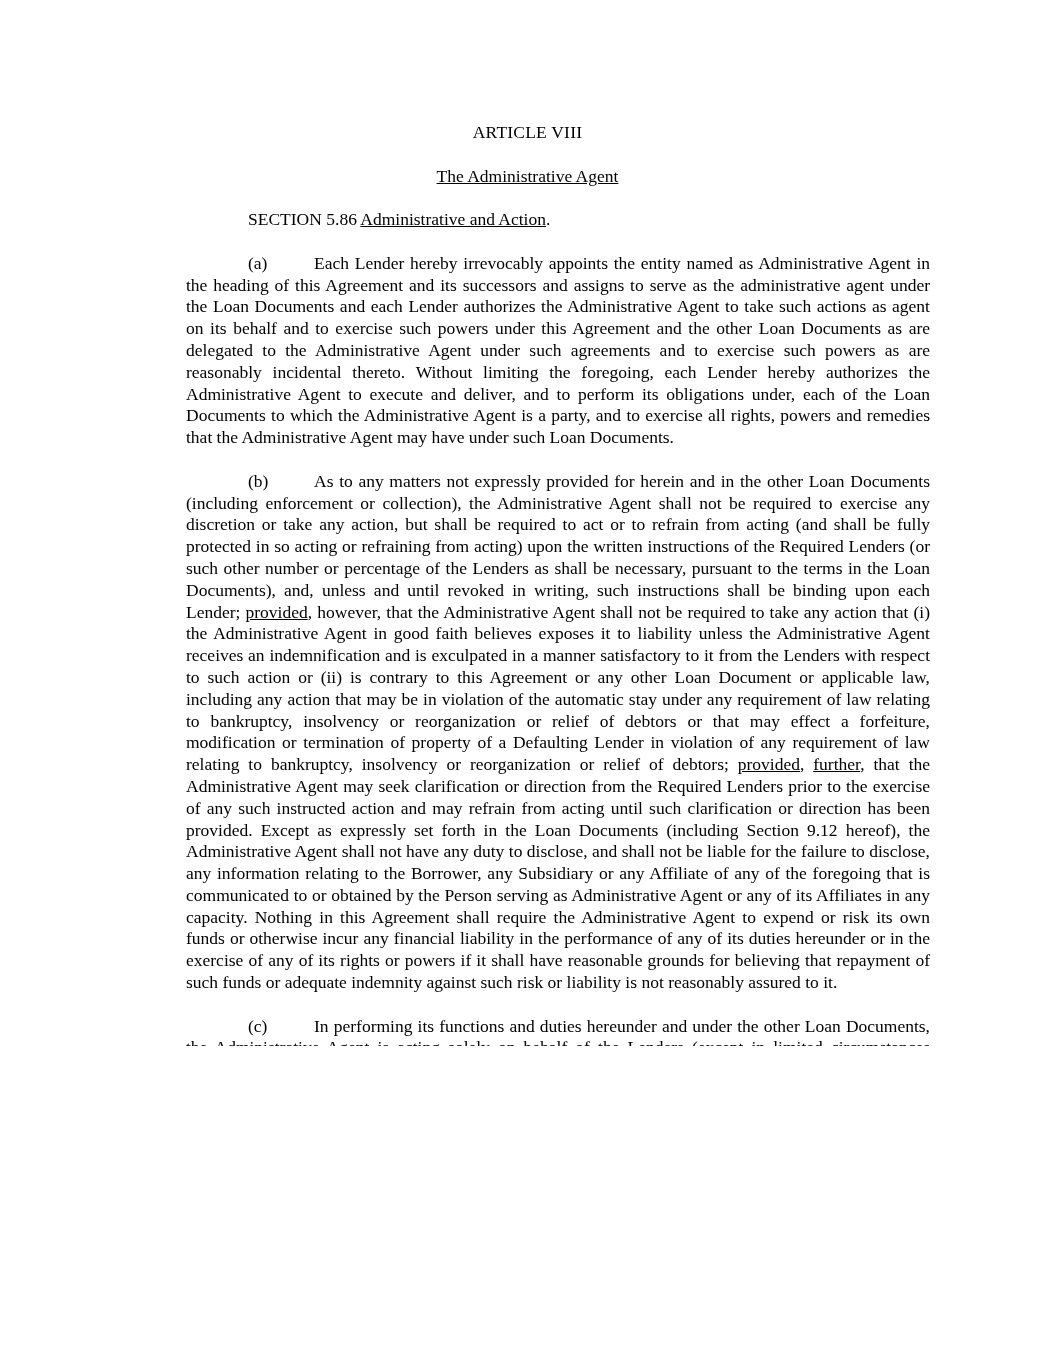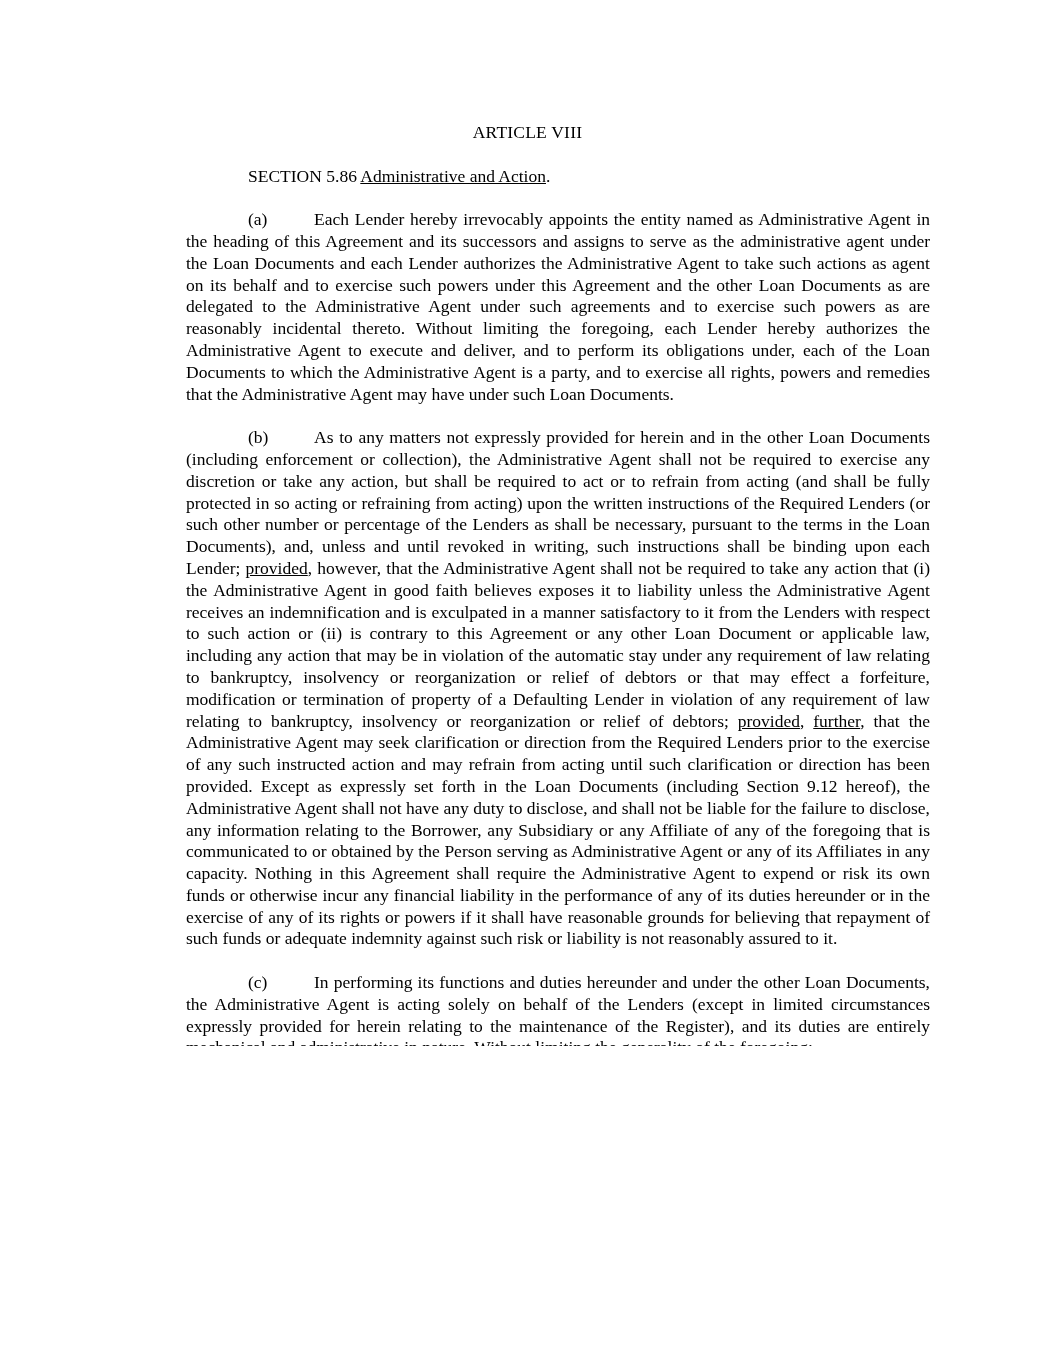--- a/index.html
+++ b/index.html
@@ -57,20 +57,21 @@
     margin-left: 32px;
   }
 </style>
 </head>
 <body>
 
 <div class="page">
 
   <div class="article-heading centered-full">ARTICLE VIII</div>
 
+  <div class="article-subtitle centered-full"><span class="u">The Administrative Agent</span></div>
 
   <div class="section-heading"><span>SECTION 5.86 </span><span class="u">Administrative and Action</span><span>.</span></div>
 
   <p class="para"><span class="para-label">(a)</span><span><span>Each Lender hereby irrevocably appoints the entity named as Administrative Agent in the heading of this Agreement and its successors and assigns to serve as the administrative agent under the Loan Documents and each Lender authorizes the Administrative Agent to take such actions as agent on its behalf and to exercise such powers under this Agreement and the other Loan Documents as are delegated to the Administrative Agent under such agreements and to exercise such powers as are reasonably incidental thereto.  Without limiting the foregoing, each Lender hereby authorizes the Administrative Agent to execute and deliver, and to perform its obligations under, each of the Loan Documents to which the Administrative Agent is a party, and to exercise all rights, powers and remedies that the Administrative Agent may have under such Loan Documents.</span></span></p>
 
   <p class="para"><span class="para-label">(b)</span><span><span>As to any matters not expressly provided for herein and in the other Loan Documents (including enforcement or collection), the Administrative Agent shall not be required to exercise any discretion or take any action, but shall be required to act or to refrain from acting (and shall be fully protected in so acting or refraining from acting) upon the written instructions of the Required Lenders (or such other number or percentage of the Lenders as shall be necessary, pursuant to the terms in the Loan Documents), and, unless and until revoked in writing, such instructions shall be binding upon each Lender; </span><span class="u">provided</span><span>, however, that the Administrative Agent shall not be required to take any action that (i) the Administrative Agent in good faith believes exposes it to liability unless the Administrative Agent receives an indemnification and is exculpated in a manner satisfactory to it from the Lenders with respect to such action or (ii) is contrary to this Agreement or any other Loan Document or applicable law, including any action that may be in violation of the automatic stay under any requirement of law relating to bankruptcy, insolvency or reorganization or relief of debtors or that may effect a forfeiture, modification or termination of property of a Defaulting Lender in violation of any requirement of law relating to bankruptcy, insolvency or reorganization or relief of debtors; </span><span class="u">provided</span><span>, </span><span class="u">further</span><span>, that the Administrative Agent may seek clarification or direction from the Required Lenders prior to the exercise of any such instructed action and may refrain from acting until such clarification or direction has been provided. Except as expressly set forth in the Loan Documents (including Section 9.12 hereof), the Administrative Agent shall not have any duty to disclose, and shall not be liable for the failure to disclose, any information relating to the Borrower, any Subsidiary or any Affiliate of any of the foregoing that is communicated to or obtained by the Person serving as Administrative Agent or any of its Affiliates in any capacity. Nothing in this Agreement shall require the Administrative Agent to expend or risk its own funds or otherwise incur any financial liability in the performance of any of its duties hereunder or in the exercise of any of its rights or powers if it shall have reasonable grounds for believing that repayment of such funds or adequate indemnity against such risk or liability is not reasonably assured to it.</span></span></p>
 
   <p class="para"><span class="para-label">(c)</span><span><span>In performing its functions and duties hereunder and under the other Loan Documents, the Administrative Agent is acting solely on behalf of the Lenders (except in limited circumstances expressly provided for herein relating to the maintenance of the Register), and its duties are entirely mechanical and administrative in nature. Without limiting the generality of the foregoing:</span></span></p>
 
   <div class="page-number">51</div>

